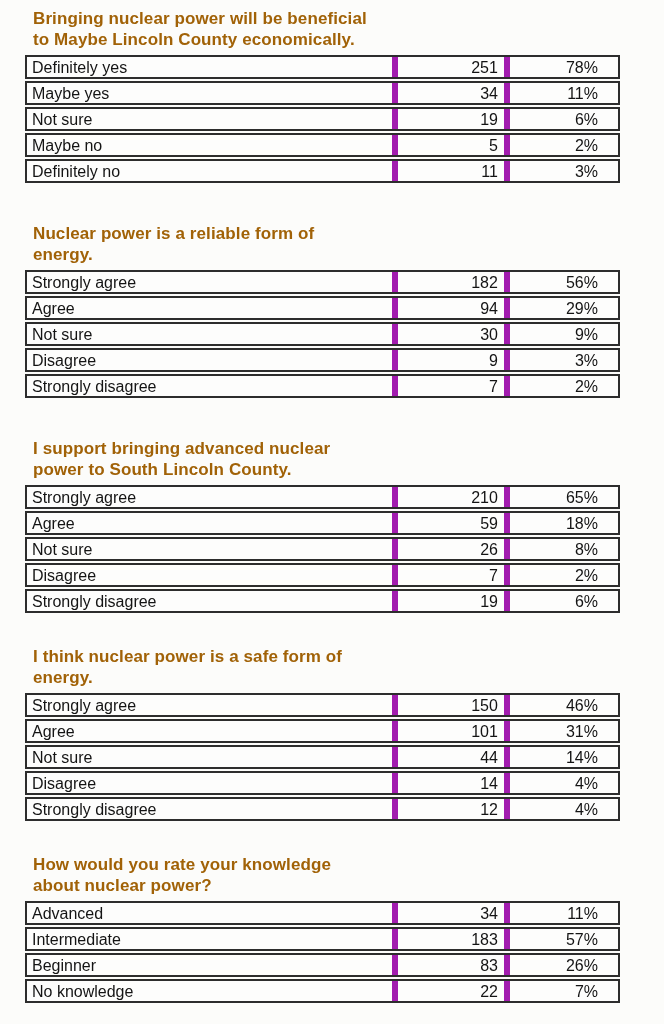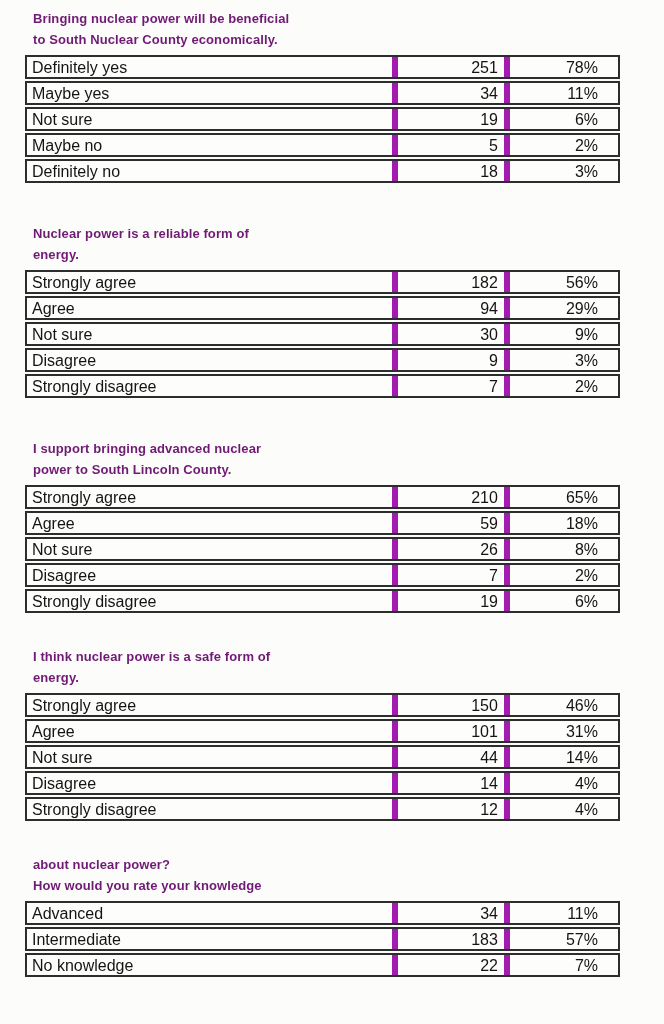--- a/index.html
+++ b/index.html
@@ -18,23 +18,23 @@
     overflow: hidden;
   }
   .section { margin: 0; }
   .section + .section { margin-top: 40px; }
   .section.tight { margin-top: 33px; }
 
   .title {
     padding-left: 8px;
     margin-bottom: 5px;
     font-weight: bold;
-    font-size: 13px;
+    font-size: 17px;
     line-height: 21px;
-    color: #701a75;
+    color: #a16207;
     letter-spacing: 0.1px;
   }
 
   .survey-table {
     width: 595px;
   }
   .row {
     display: flex;
     align-items: center;
     height: 24px;
@@ -70,21 +70,21 @@
     padding-right: 20px;
     justify-content: flex-end;
   }
 </style>
 </head>
 <body>
 
 <div class="section">
   <div class="title">
     <div>Bringing nuclear power will be beneficial</div>
-    <div>to South Nuclear County economically.</div>
+    <div>to Maybe Lincoln County economically.</div>
   </div>
   <div class="survey-table">
     <div class="row">
       <div class="cell label">Definitely yes</div>
       <div class="cell count">251</div>
       <div class="cell pct">78%</div>
     </div>
     <div class="row">
       <div class="cell label">Maybe yes</div>
       <div class="cell count">34</div>
@@ -95,21 +95,21 @@
       <div class="cell count">19</div>
       <div class="cell pct">6%</div>
     </div>
     <div class="row">
       <div class="cell label">Maybe no</div>
       <div class="cell count">5</div>
       <div class="cell pct">2%</div>
     </div>
     <div class="row">
       <div class="cell label">Definitely no</div>
-      <div class="cell count">18</div>
+      <div class="cell count">11</div>
       <div class="cell pct">3%</div>
     </div>
   </div>
 </div>
 
 <div class="section">
   <div class="title">
     <div>Nuclear power is a reliable form of</div>
     <div>energy.</div>
   </div>
@@ -205,33 +205,38 @@
     <div class="row">
       <div class="cell label">Strongly disagree</div>
       <div class="cell count">12</div>
       <div class="cell pct">4%</div>
     </div>
   </div>
 </div>
 
 <div class="section tight">
   <div class="title">
+    <div>How would you rate your knowledge</div>
     <div>about nuclear power?</div>
-    <div>How would you rate your knowledge</div>
   </div>
   <div class="survey-table">
     <div class="row">
       <div class="cell label">Advanced</div>
       <div class="cell count">34</div>
       <div class="cell pct">11%</div>
     </div>
     <div class="row">
       <div class="cell label">Intermediate</div>
       <div class="cell count">183</div>
       <div class="cell pct">57%</div>
     </div>
     <div class="row">
+      <div class="cell label">Beginner</div>
+      <div class="cell count">83</div>
+      <div class="cell pct">26%</div>
+    </div>
+    <div class="row">
       <div class="cell label">No knowledge</div>
       <div class="cell count">22</div>
       <div class="cell pct">7%</div>
     </div>
   </div>
 </div>
 
 </body></html>

